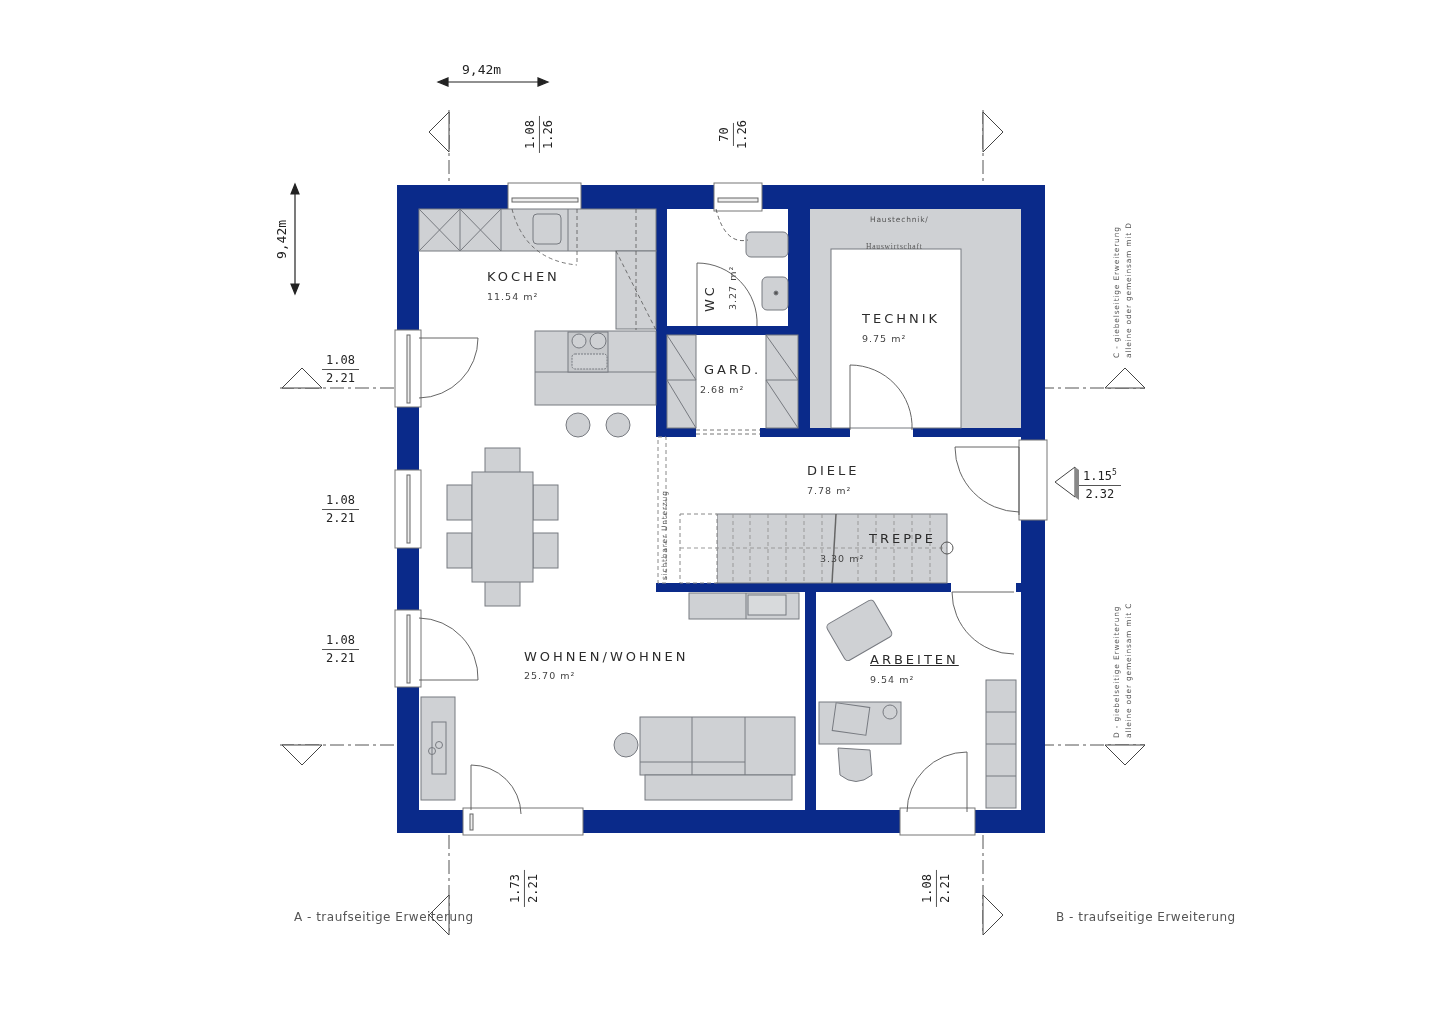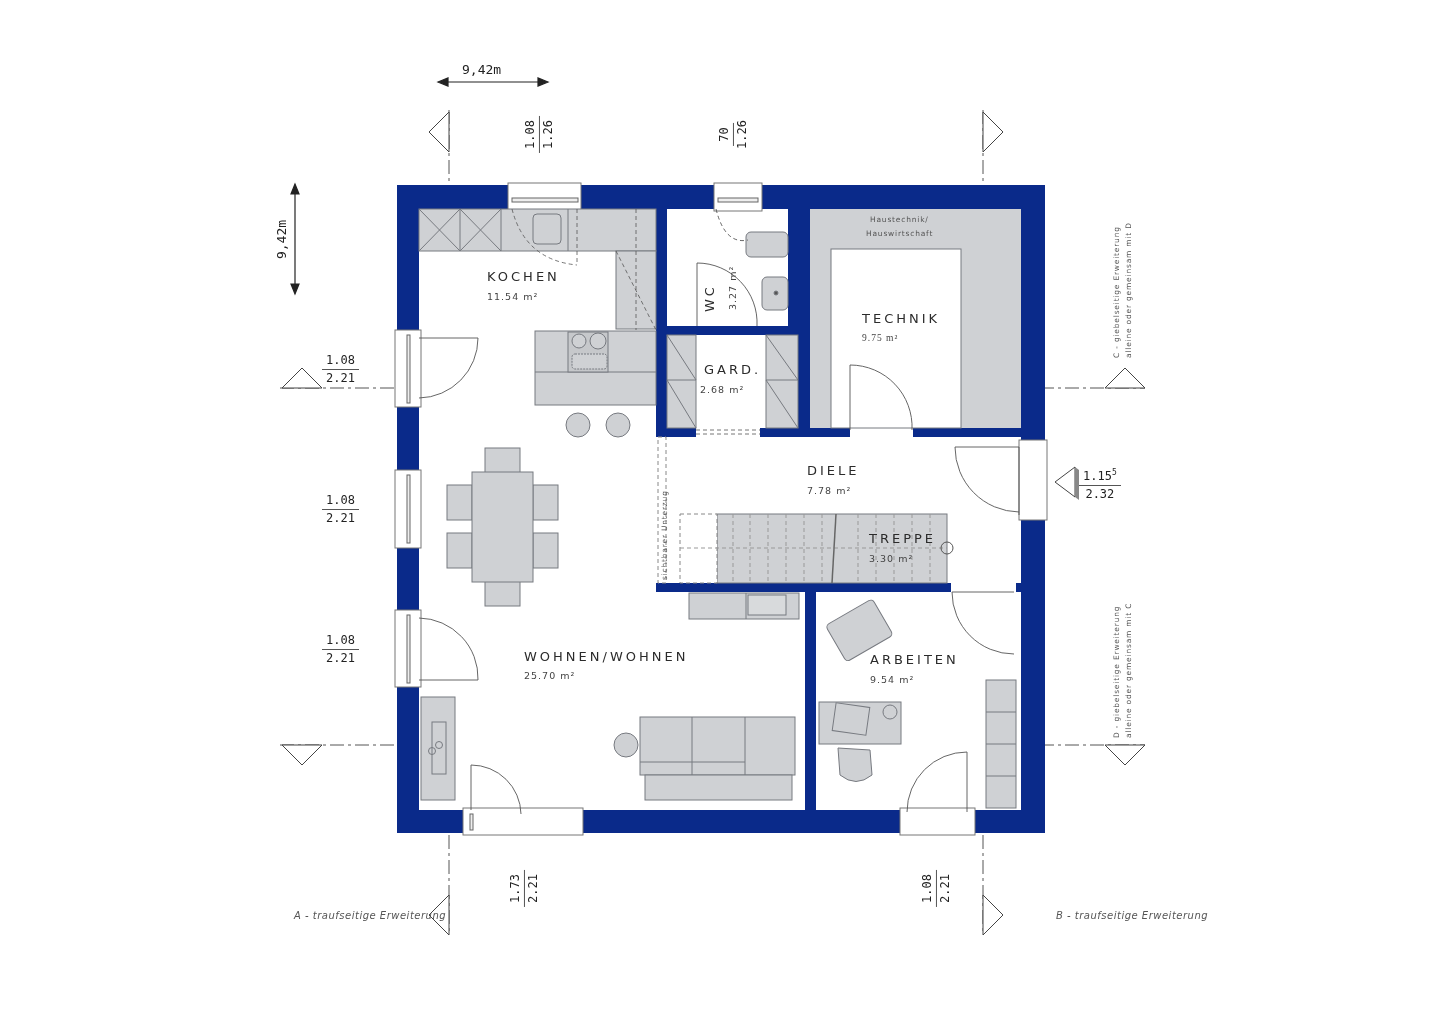--- a/index.html
+++ b/index.html
@@ -7,21 +7,21 @@
   svg#plan { position:absolute; left:0; top:0; width:1440px; height:1019px; }
   .lbl { position:absolute; white-space:nowrap; color:#2b2b2b; }
   .room-name { font-size:13px; letter-spacing:3px; font-family:"DejaVu Sans", sans-serif; }
   .room-area { font-size:9.5px; letter-spacing:1px; color:#444; }
   .small { font-size:7.5px; letter-spacing:0.8px; color:#555; }
   .dim { font-family:"DejaVu Sans Mono", monospace; font-size:12px; color:#222; text-align:center; }
   .frac { position:absolute; display:flex; flex-direction:column; align-items:center; font-family:"DejaVu Sans Mono", monospace; font-size:12px; color:#222; line-height:15px; }
   .frac .top { border-bottom:1px solid #555; padding:0 4px 1px 4px; }
   .frac .bot { padding:1px 4px 0 4px; }
   .frac.v { transform:rotate(-90deg); transform-origin:center center; }
-  .ext { font-size:10px; color:#555; letter-spacing:0.5px;font-style:italic; }
+  .ext { font-size:12px; color:#555; letter-spacing:0.5px; }
   .ext-v { position:absolute; transform:rotate(-90deg); transform-origin:left top; font-size:7.5px; color:#555; line-height:12px; letter-spacing:0.8px; }
   sup { font-size:8px; }
 </style>
 </head>
 <body>
 
 <svg id="plan" viewBox="0 0 1440 1019" xmlns="http://www.w3.org/2000/svg">
   <defs>
     <pattern id="none" width="1" height="1"></pattern>
   </defs>
@@ -292,34 +292,34 @@
 <div class="lbl room-name" style="left:487px; top:269px;">KOCHEN</div>
 <div class="lbl room-area" style="left:487px; top:291px;text-align:center;">11.54 m²</div>
 
 <div class="lbl room-name" style="left:702px; top:312px; transform:rotate(-90deg); transform-origin:left top;">WC</div>
 <div class="lbl room-area" style="left:727px; top:310px; transform:rotate(-90deg); transform-origin:left top;">3.27 m²</div>
 
 <div class="lbl room-name" style="left:704px; top:362px;">GARD.</div>
 <div class="lbl room-area" style="left:700px; top:384px;">2.68 m²</div>
 
 <div class="lbl small" style="left:870px; top:215px;">Haustechnik/</div>
-<div class="lbl small" style="left:866px; top:229px;">Hauswirtschaft</div>
+<div class="lbl small" style="left:866px; top:242px;font-family:Liberation Serif, serif;">Hauswirtschaft</div>
 <div class="lbl room-name" style="left:862px; top:311px;">TECHNIK</div>
-<div class="lbl room-area" style="left:862px; top:333px;font-family:Liberation Serif, serif;">9.75 m²</div>
+<div class="lbl room-area" style="left:862px; top:333px;">9.75 m²</div>
 
 <div class="lbl room-name" style="left:807px; top:463px;">DIELE</div>
 <div class="lbl room-area" style="left:807px; top:485px;">7.78 m²</div>
 
 <div class="lbl room-name" style="left:869px; top:531px;">TREPPE</div>
-<div class="lbl room-area" style="left:869px; top:553px;">3.30 m²</div>
+<div class="lbl room-area" style="left:820px; top:553px;">3.30 m²</div>
 
 <div class="lbl room-name" style="left:524px; top:649px;">WOHNEN/WOHNEN</div>
 <div class="lbl room-area" style="left:524px; top:670px;">25.70 m²</div>
 
-<div class="lbl room-name" style="left:870px; top:652px;">ARBEITEN</div>
+<div class="lbl room-name" style="left:870px; top:652px;text-decoration:underline;">ARBEITEN</div>
 <div class="lbl room-area" style="left:870px; top:674px;">9.54 m²</div>
 
 <div class="lbl small" style="left:660px; top:580px; transform:rotate(-90deg); transform-origin:left top;">sichtbarer Unterzug</div>
 
 <div class="lbl ext" style="left:294px; top:910px;">A - traufseitige Erweiterung</div>
 <div class="lbl ext" style="left:1008px; top:910px;margin-left:48px;">B - traufseitige Erweiterung</div>
 <div class="ext-v" style="left:1111px; top:358px;">
   <div>C   - giebelseitige Erweiterung</div>
   <div>alleine oder gemeinsam mit D</div>
 </div>

